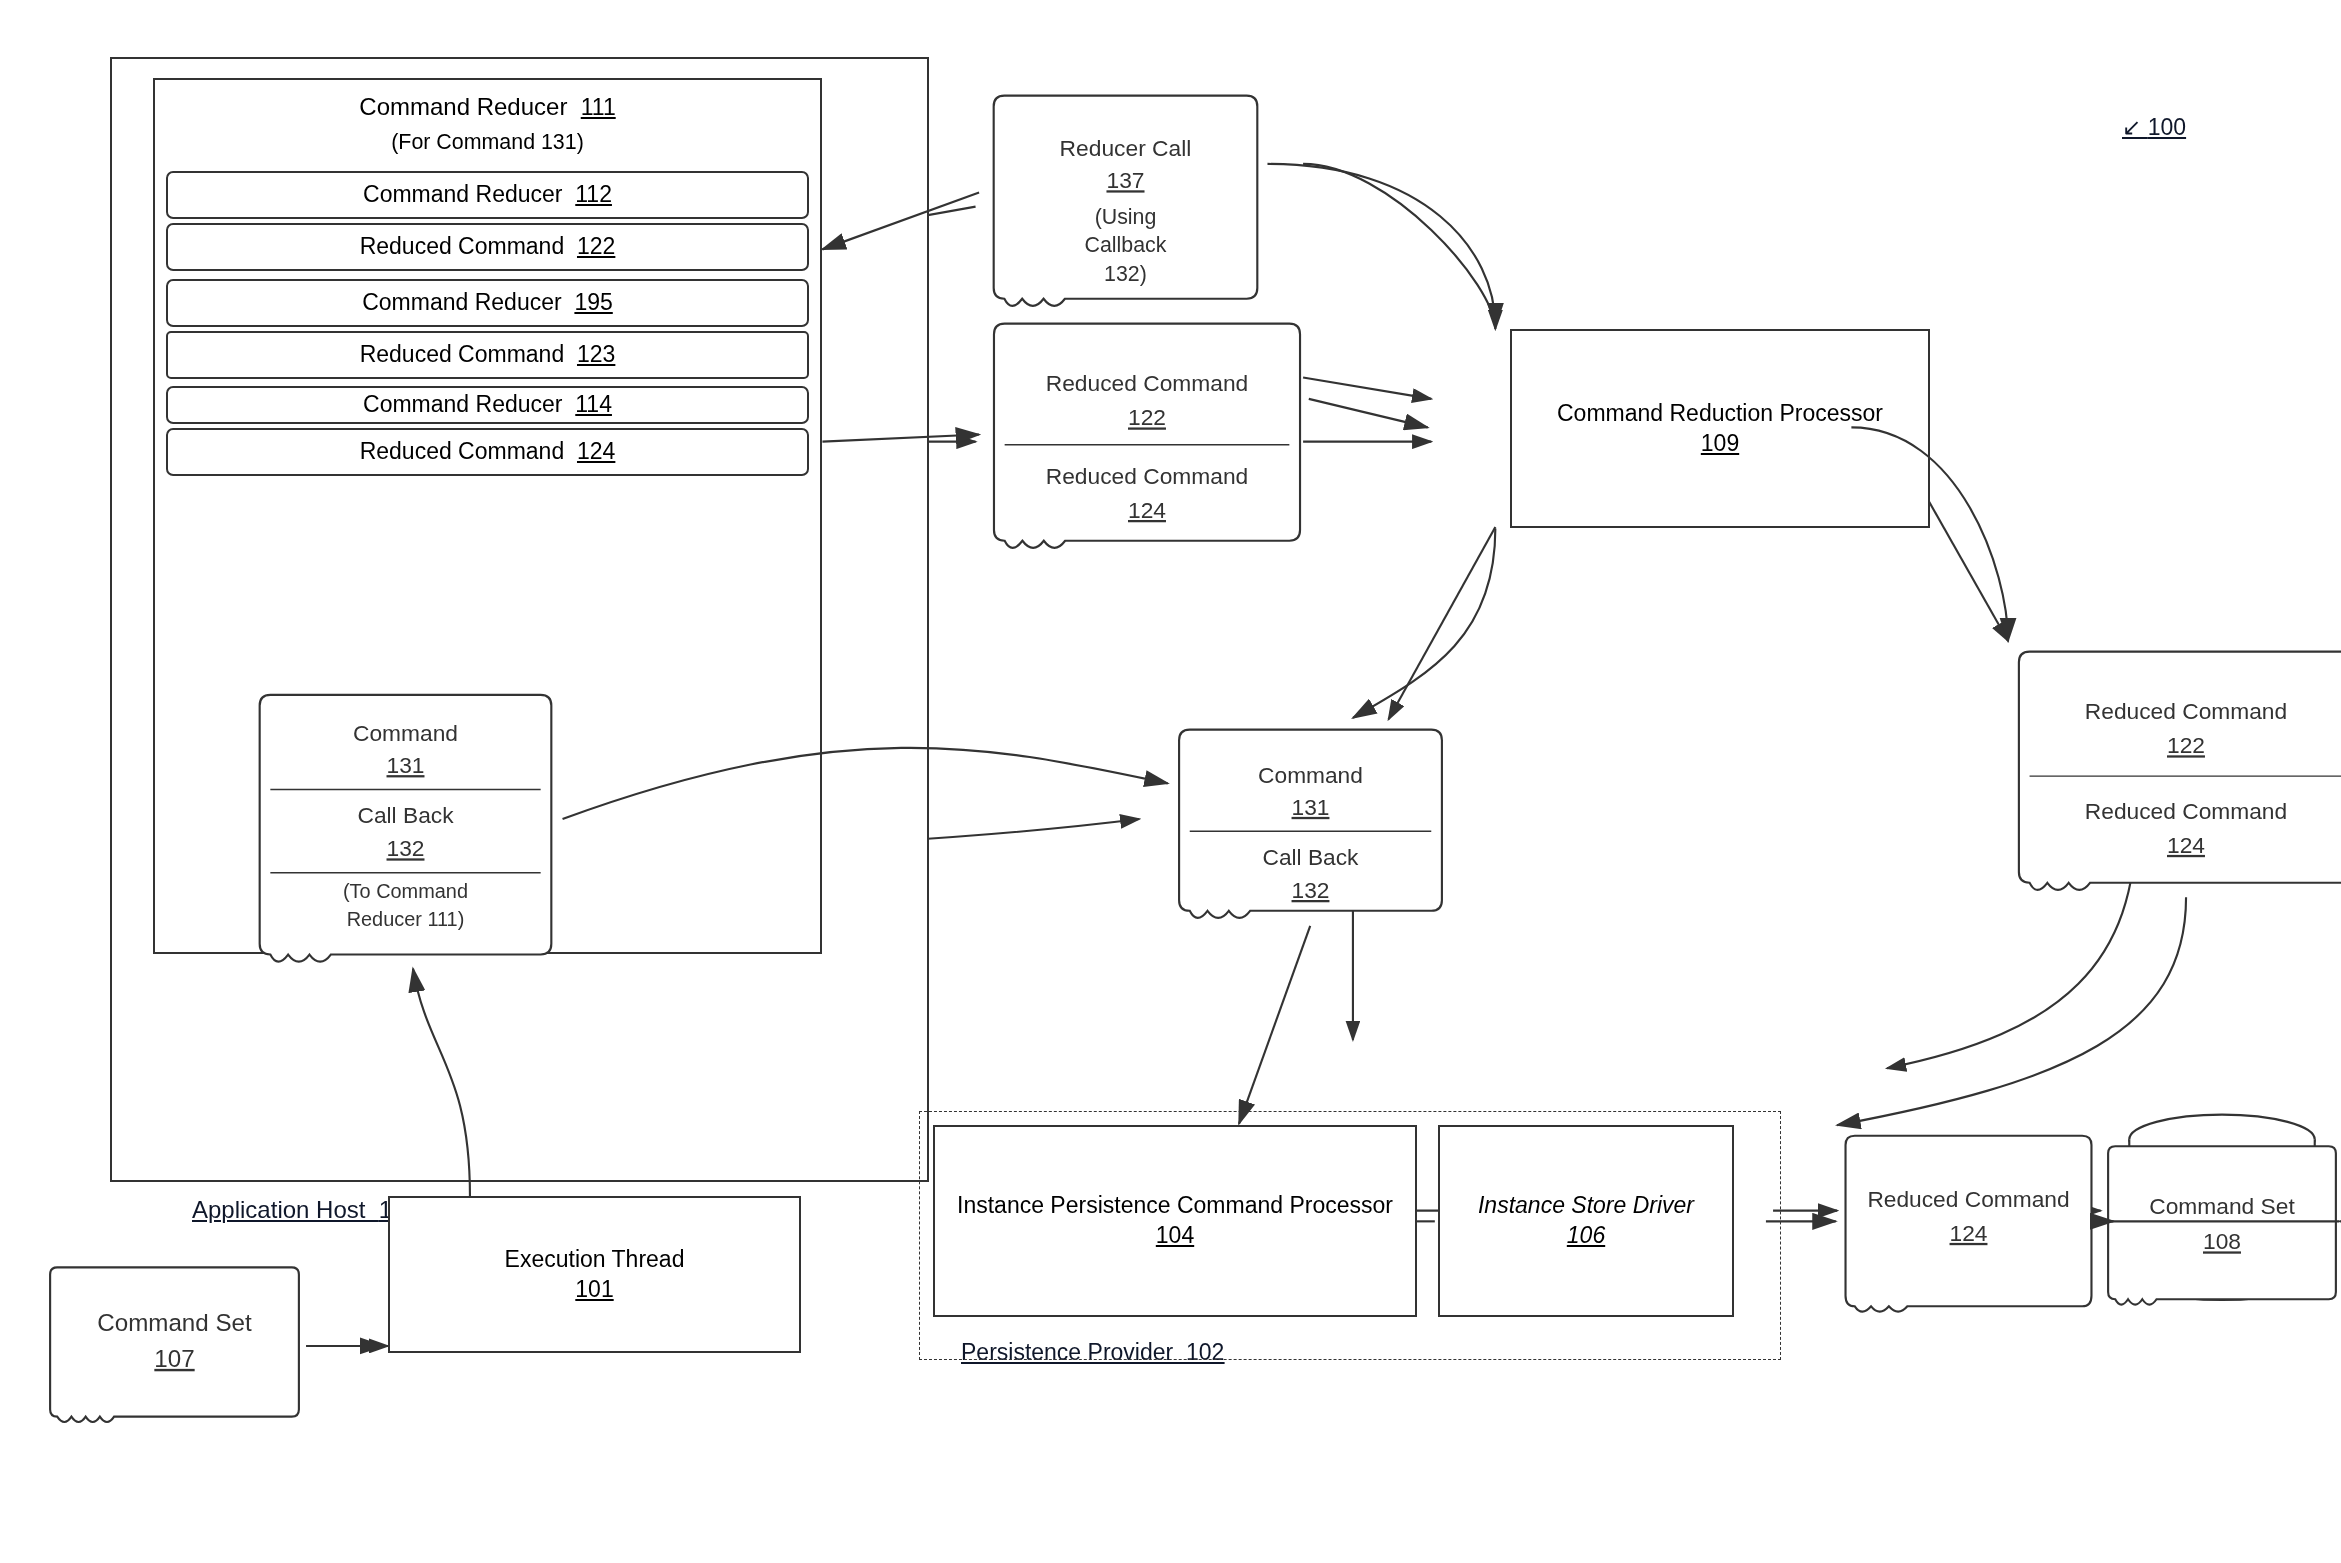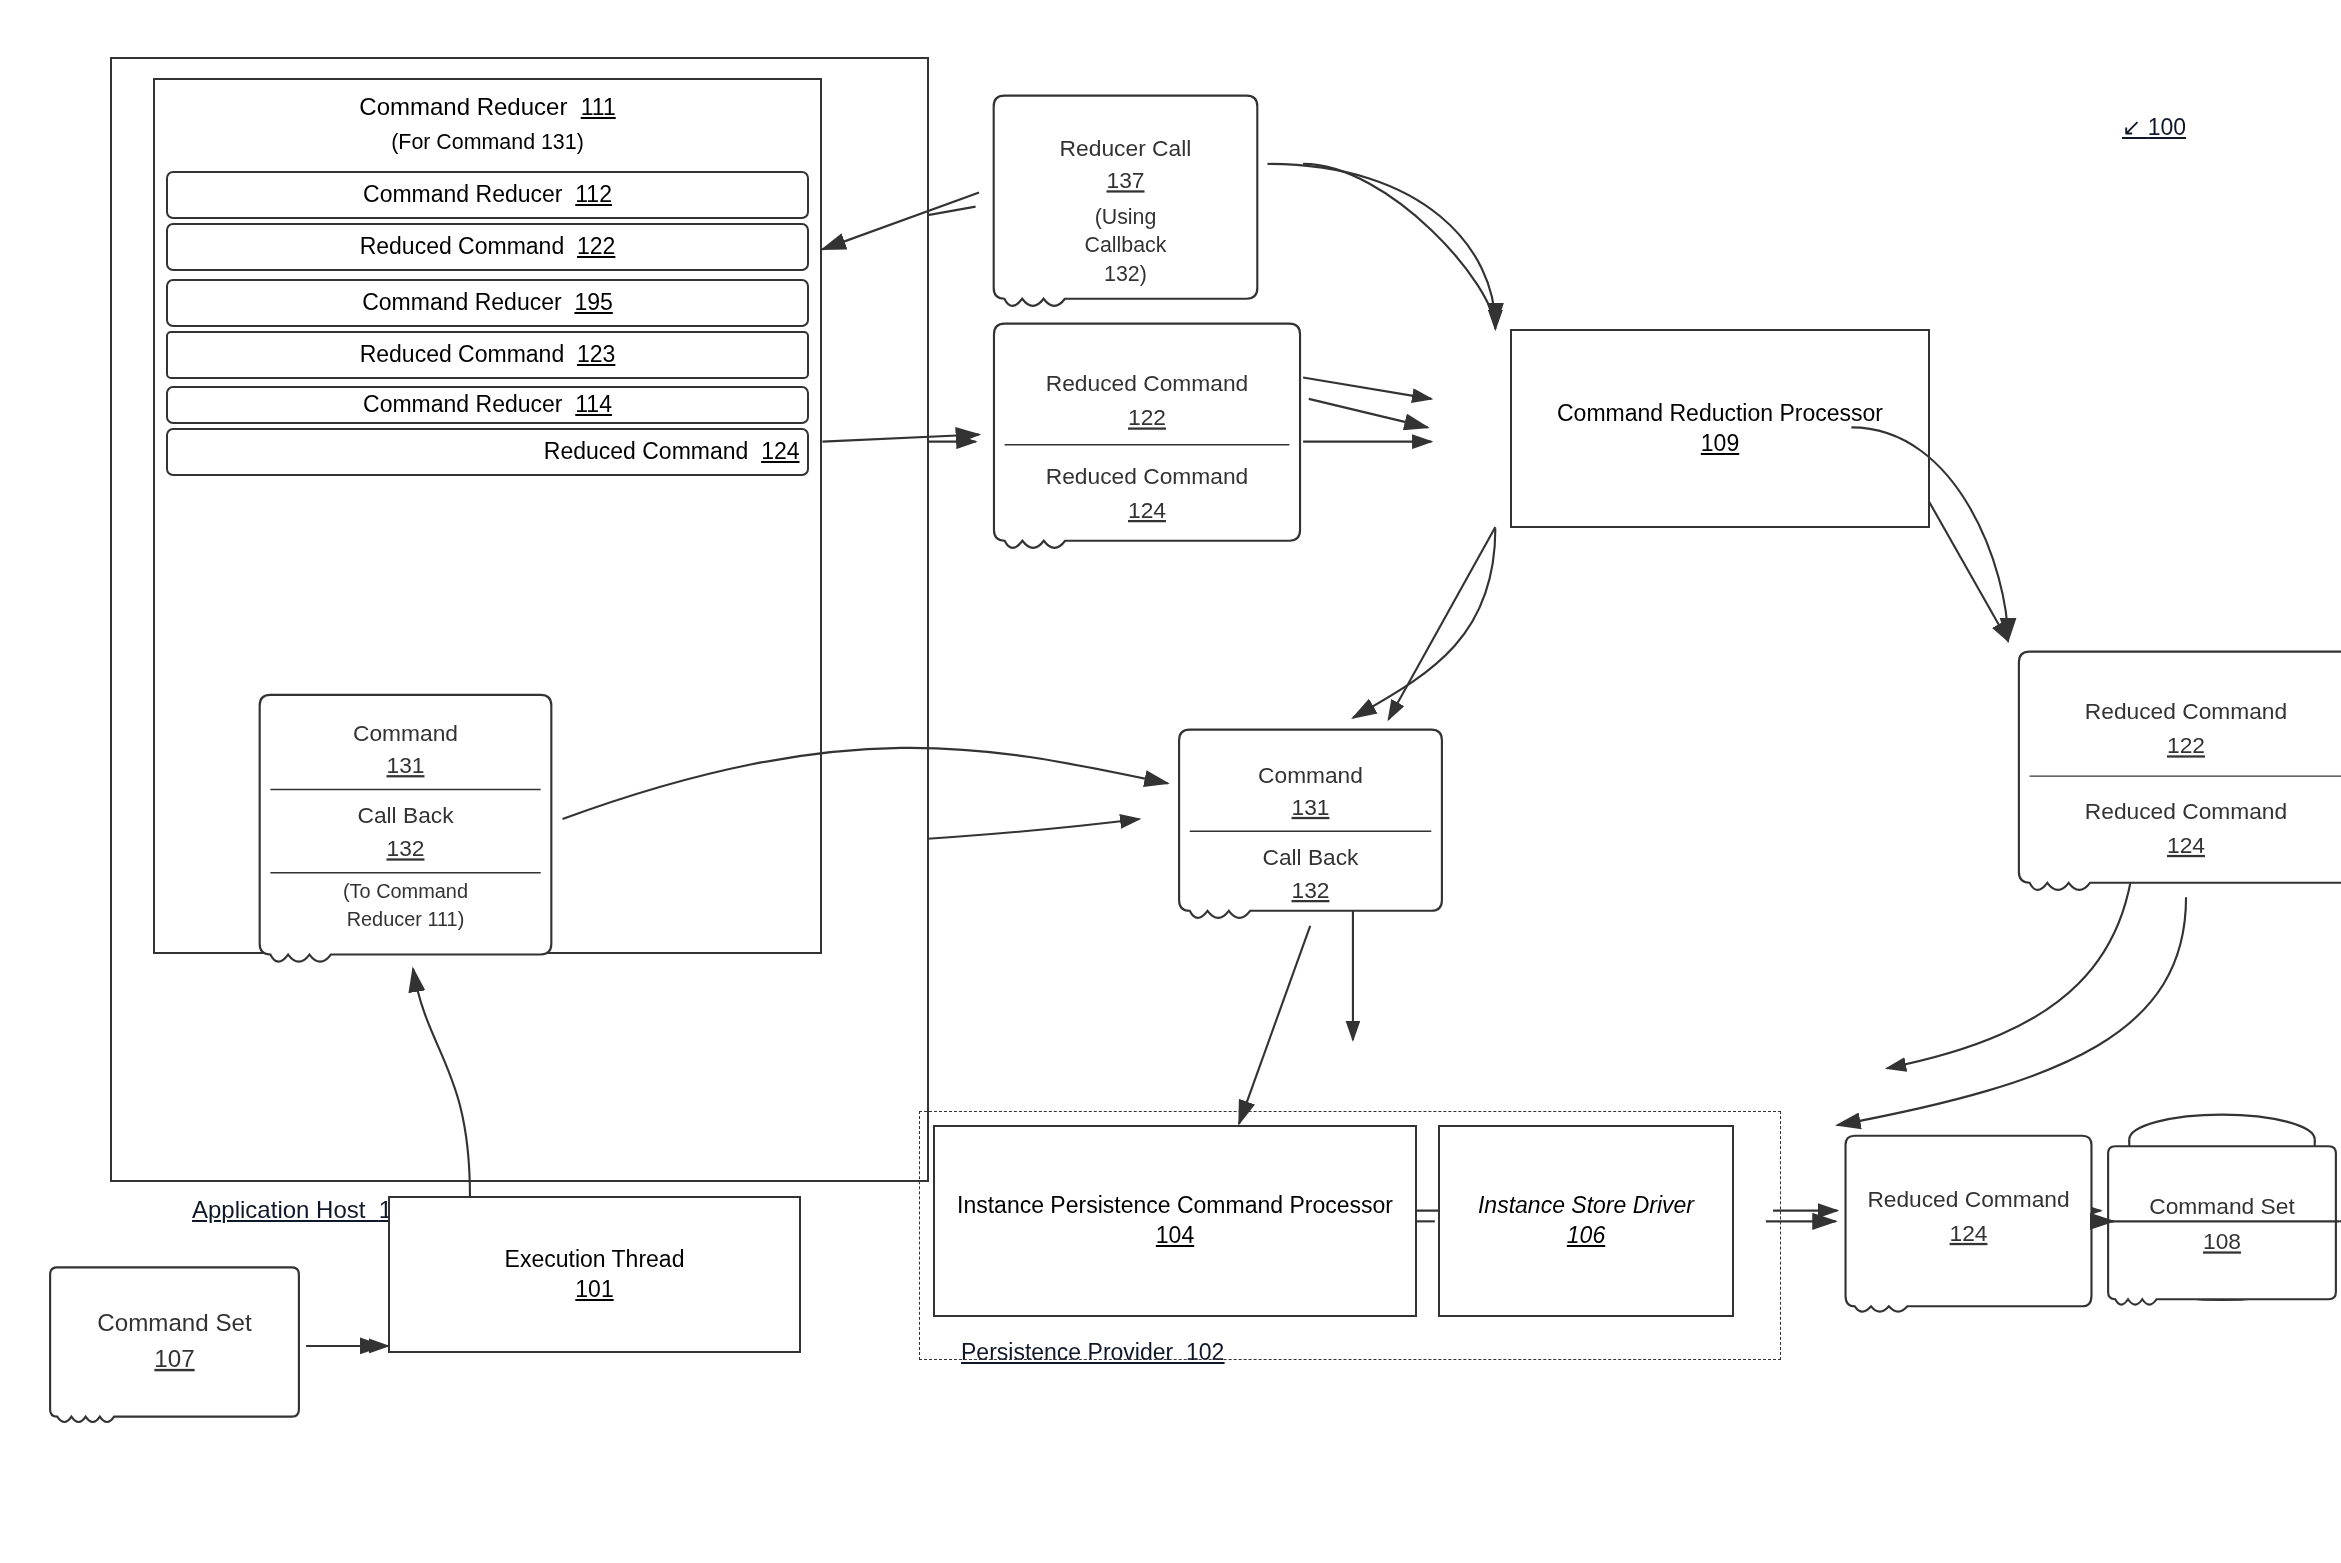--- a/index.html
+++ b/index.html
@@ -140,21 +140,21 @@
       </div>
       <div style="border:2.1px solid #333; background:#fff; border-radius:5px; padding:7.1px; text-align:center; font-size:23px;">
         Reduced Command &nbsp;<span class="num" style="text-decoration:underline;">123</span>
       </div>
     </div>
 
     <div style="width:100%; margin-bottom:7.1px;">
       <div style="border:2.1px solid #333; background:#fff; border-radius:7.1px; padding:2px; text-align:center; font-size:23px; margin-bottom:4.3px;">
         Command Reducer &nbsp;<span class="num" style="text-decoration:underline;">114</span>
       </div>
-      <div style="border:2.1px solid #333; background:#fff; border-radius:7.1px; padding:7.1px; text-align:right; font-size:23px;">
+      <div style="border:2.1px solid #333; background:#fff; border-radius:7.1px; padding:7.1px; text-align:center; font-size:23px;">
         Reduced Command &nbsp;<span class="num" style="text-decoration:underline;">124</span>
       </div>
     </div>
   </div>
 
   <div class="box" style="top:1196px; left:388px; width:413px; height:157px;">
     <div>Execution Thread</div>
     <div><span class="num">101</span></div>
   </div>
 

